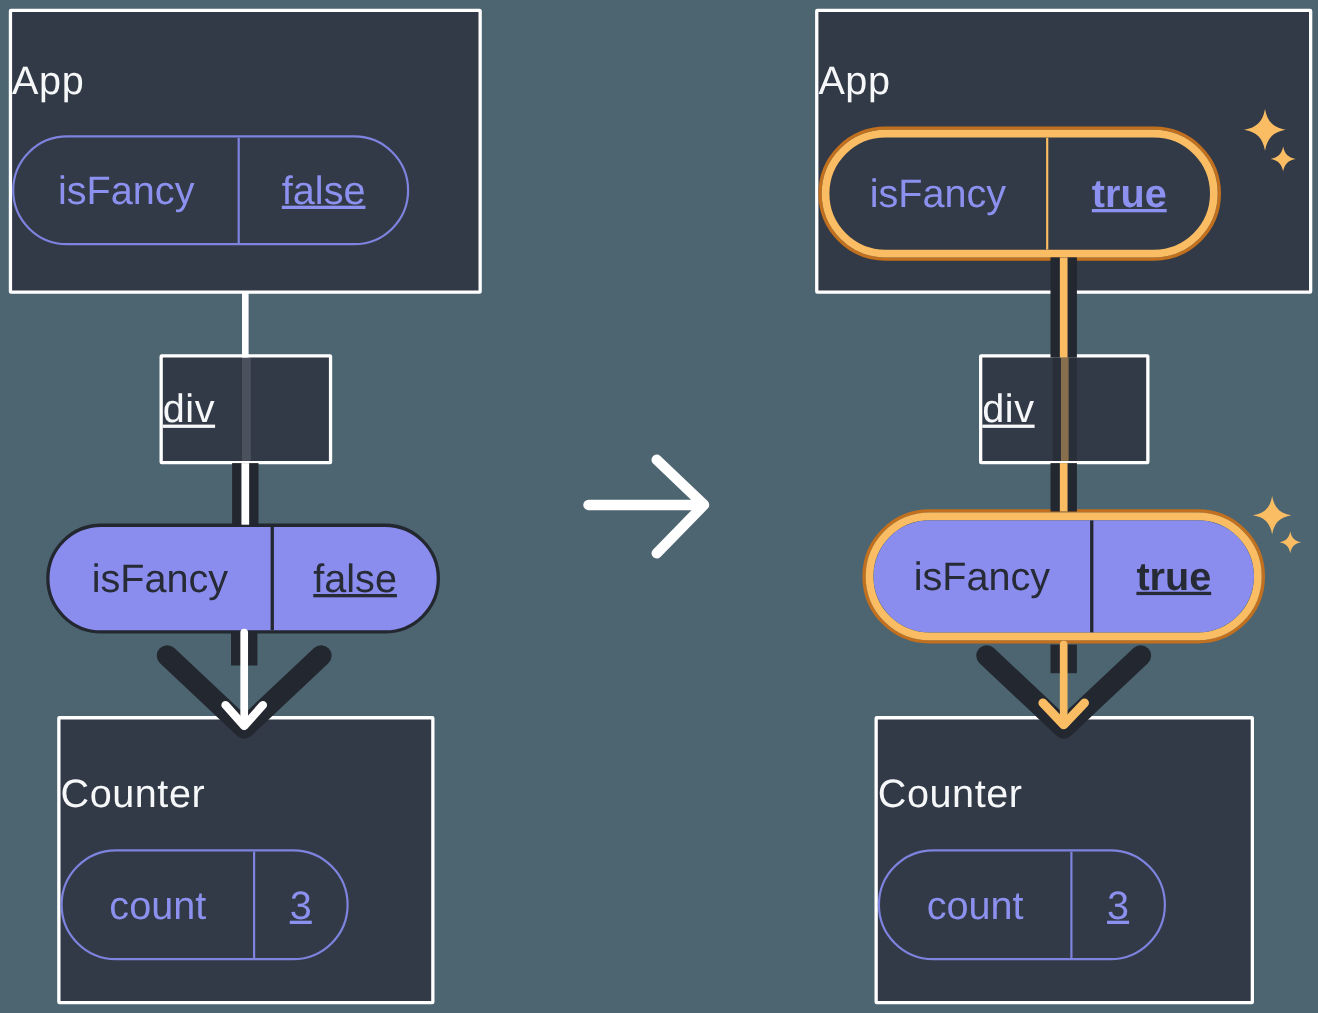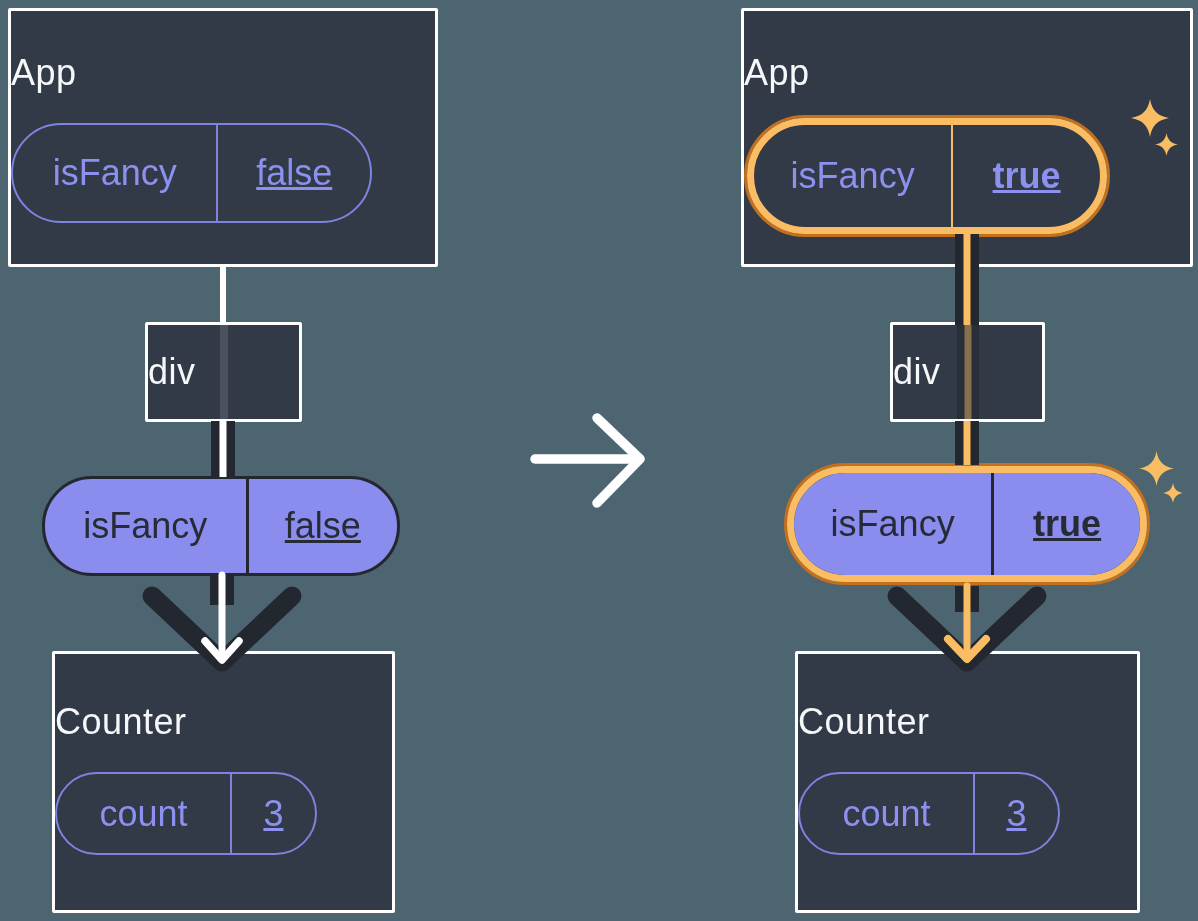--- a/index.html
+++ b/index.html
@@ -21,34 +21,34 @@
   .card{
     position:absolute;background:var(--card);
     border:3px solid var(--white);border-radius:2px;
     box-sizing:border-box;display:flex;flex-direction:column;align-items:flex-start;
     z-index:1;
   }
   .card-title{
     font-size:36px;line-height:44px;color:#f6f7f9;font-weight:500;letter-spacing:.5px;
   }
   .small-card{justify-content:center;}
-  .small-card .card-title{position:relative;z-index:2;}
+  .small-card .card-title{position:relative;z-index:2;text-decoration:underline;}
   
   .pill{
     display:flex;align-items:stretch;border-radius:999px;box-sizing:border-box;
     overflow:hidden;
   }
   .cell{display:flex;align-items:center;justify-content:center;font-size:36px;box-sizing:border-box;}
   .cell.k{width:57%;}
   .cell.v{width:43%;text-decoration:underline;}
   .outline-purple{border:2.5px solid var(--purple-line);color:var(--purple-text);}
   .outline-purple .cell.v{border-left:2.5px solid var(--purple-line);}
   .fill-purple{background:var(--purple-fill);border:3px solid var(--dark);color:#262b36;}
   .fill-purple .cell.v{border-left:3px solid var(--dark);}
-  .counter-pill{width:262px;height:83px;}
+  .counter-pill{width:262px;height:101px;}
   .counter-pill .cell.k{width:67%;}
   .counter-pill .cell.v{width:33%;}
   .bold{font-weight:700;}
   
   .ring-outer{
     position:relative;border:3px solid var(--orange-dark);border-radius:999px;
     box-sizing:border-box;z-index:2;
   }
   .ring-inner{
     width:100%;height:100%;border:7px solid var(--orange-light);

